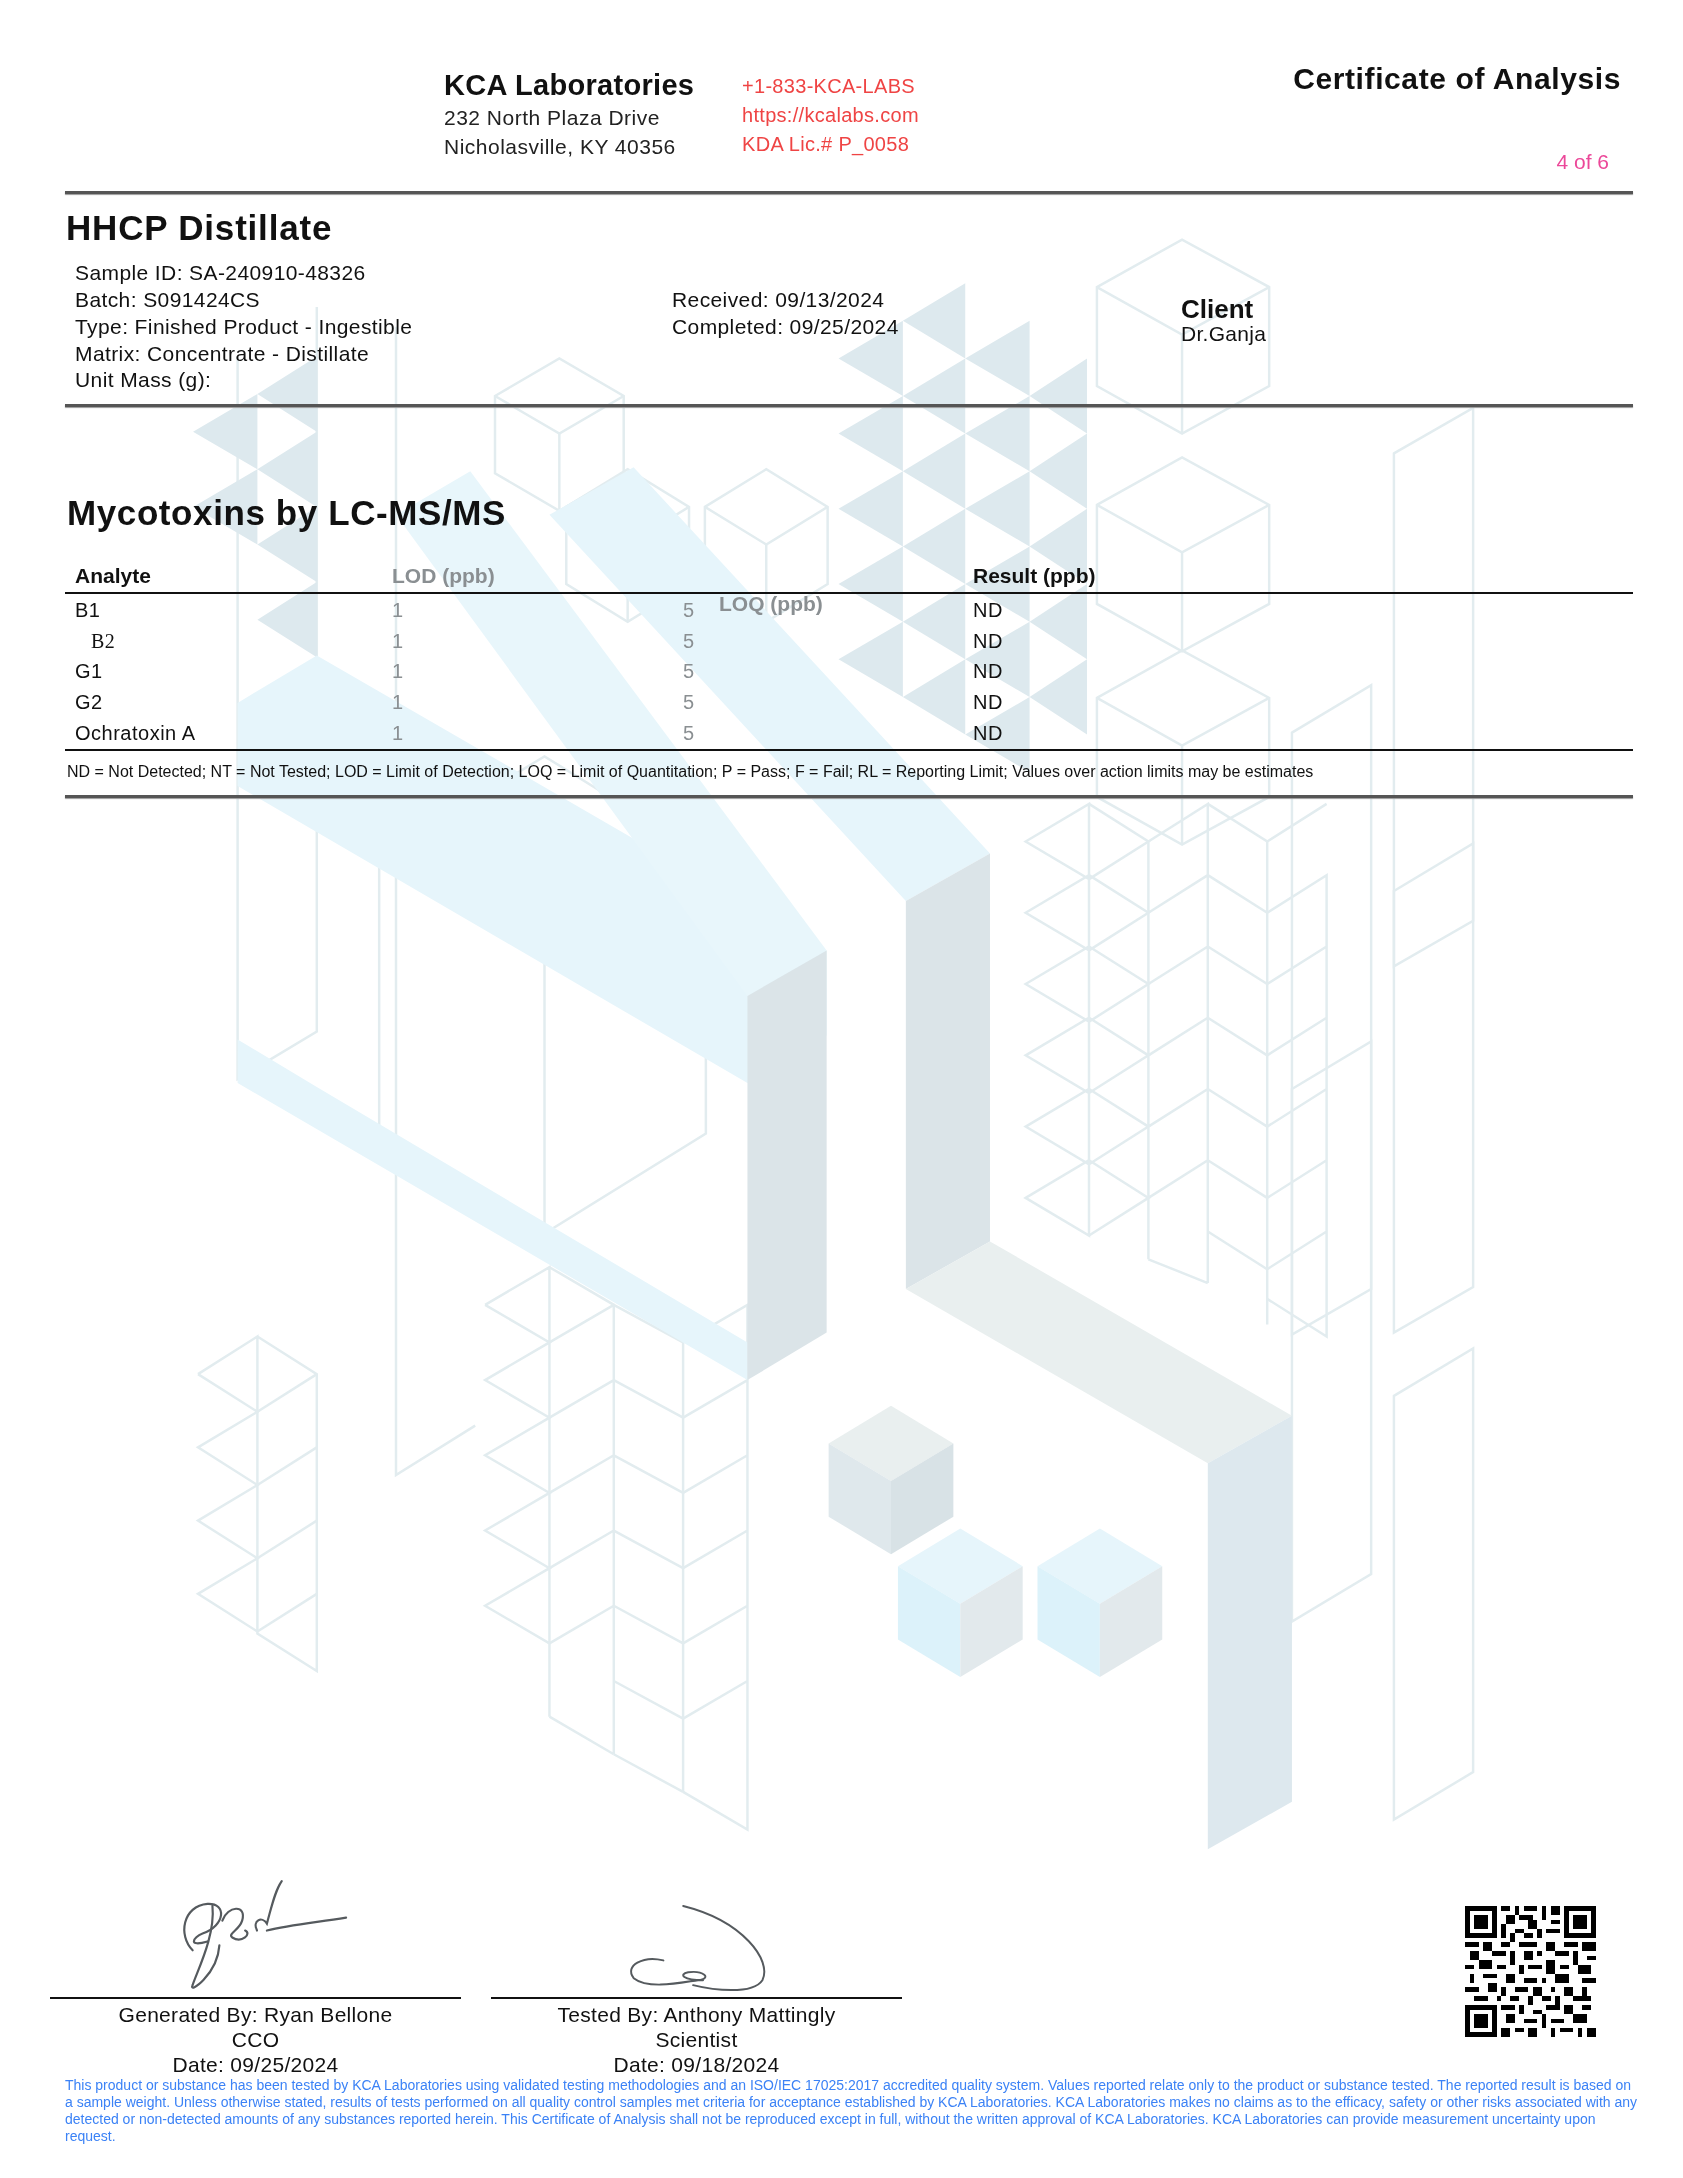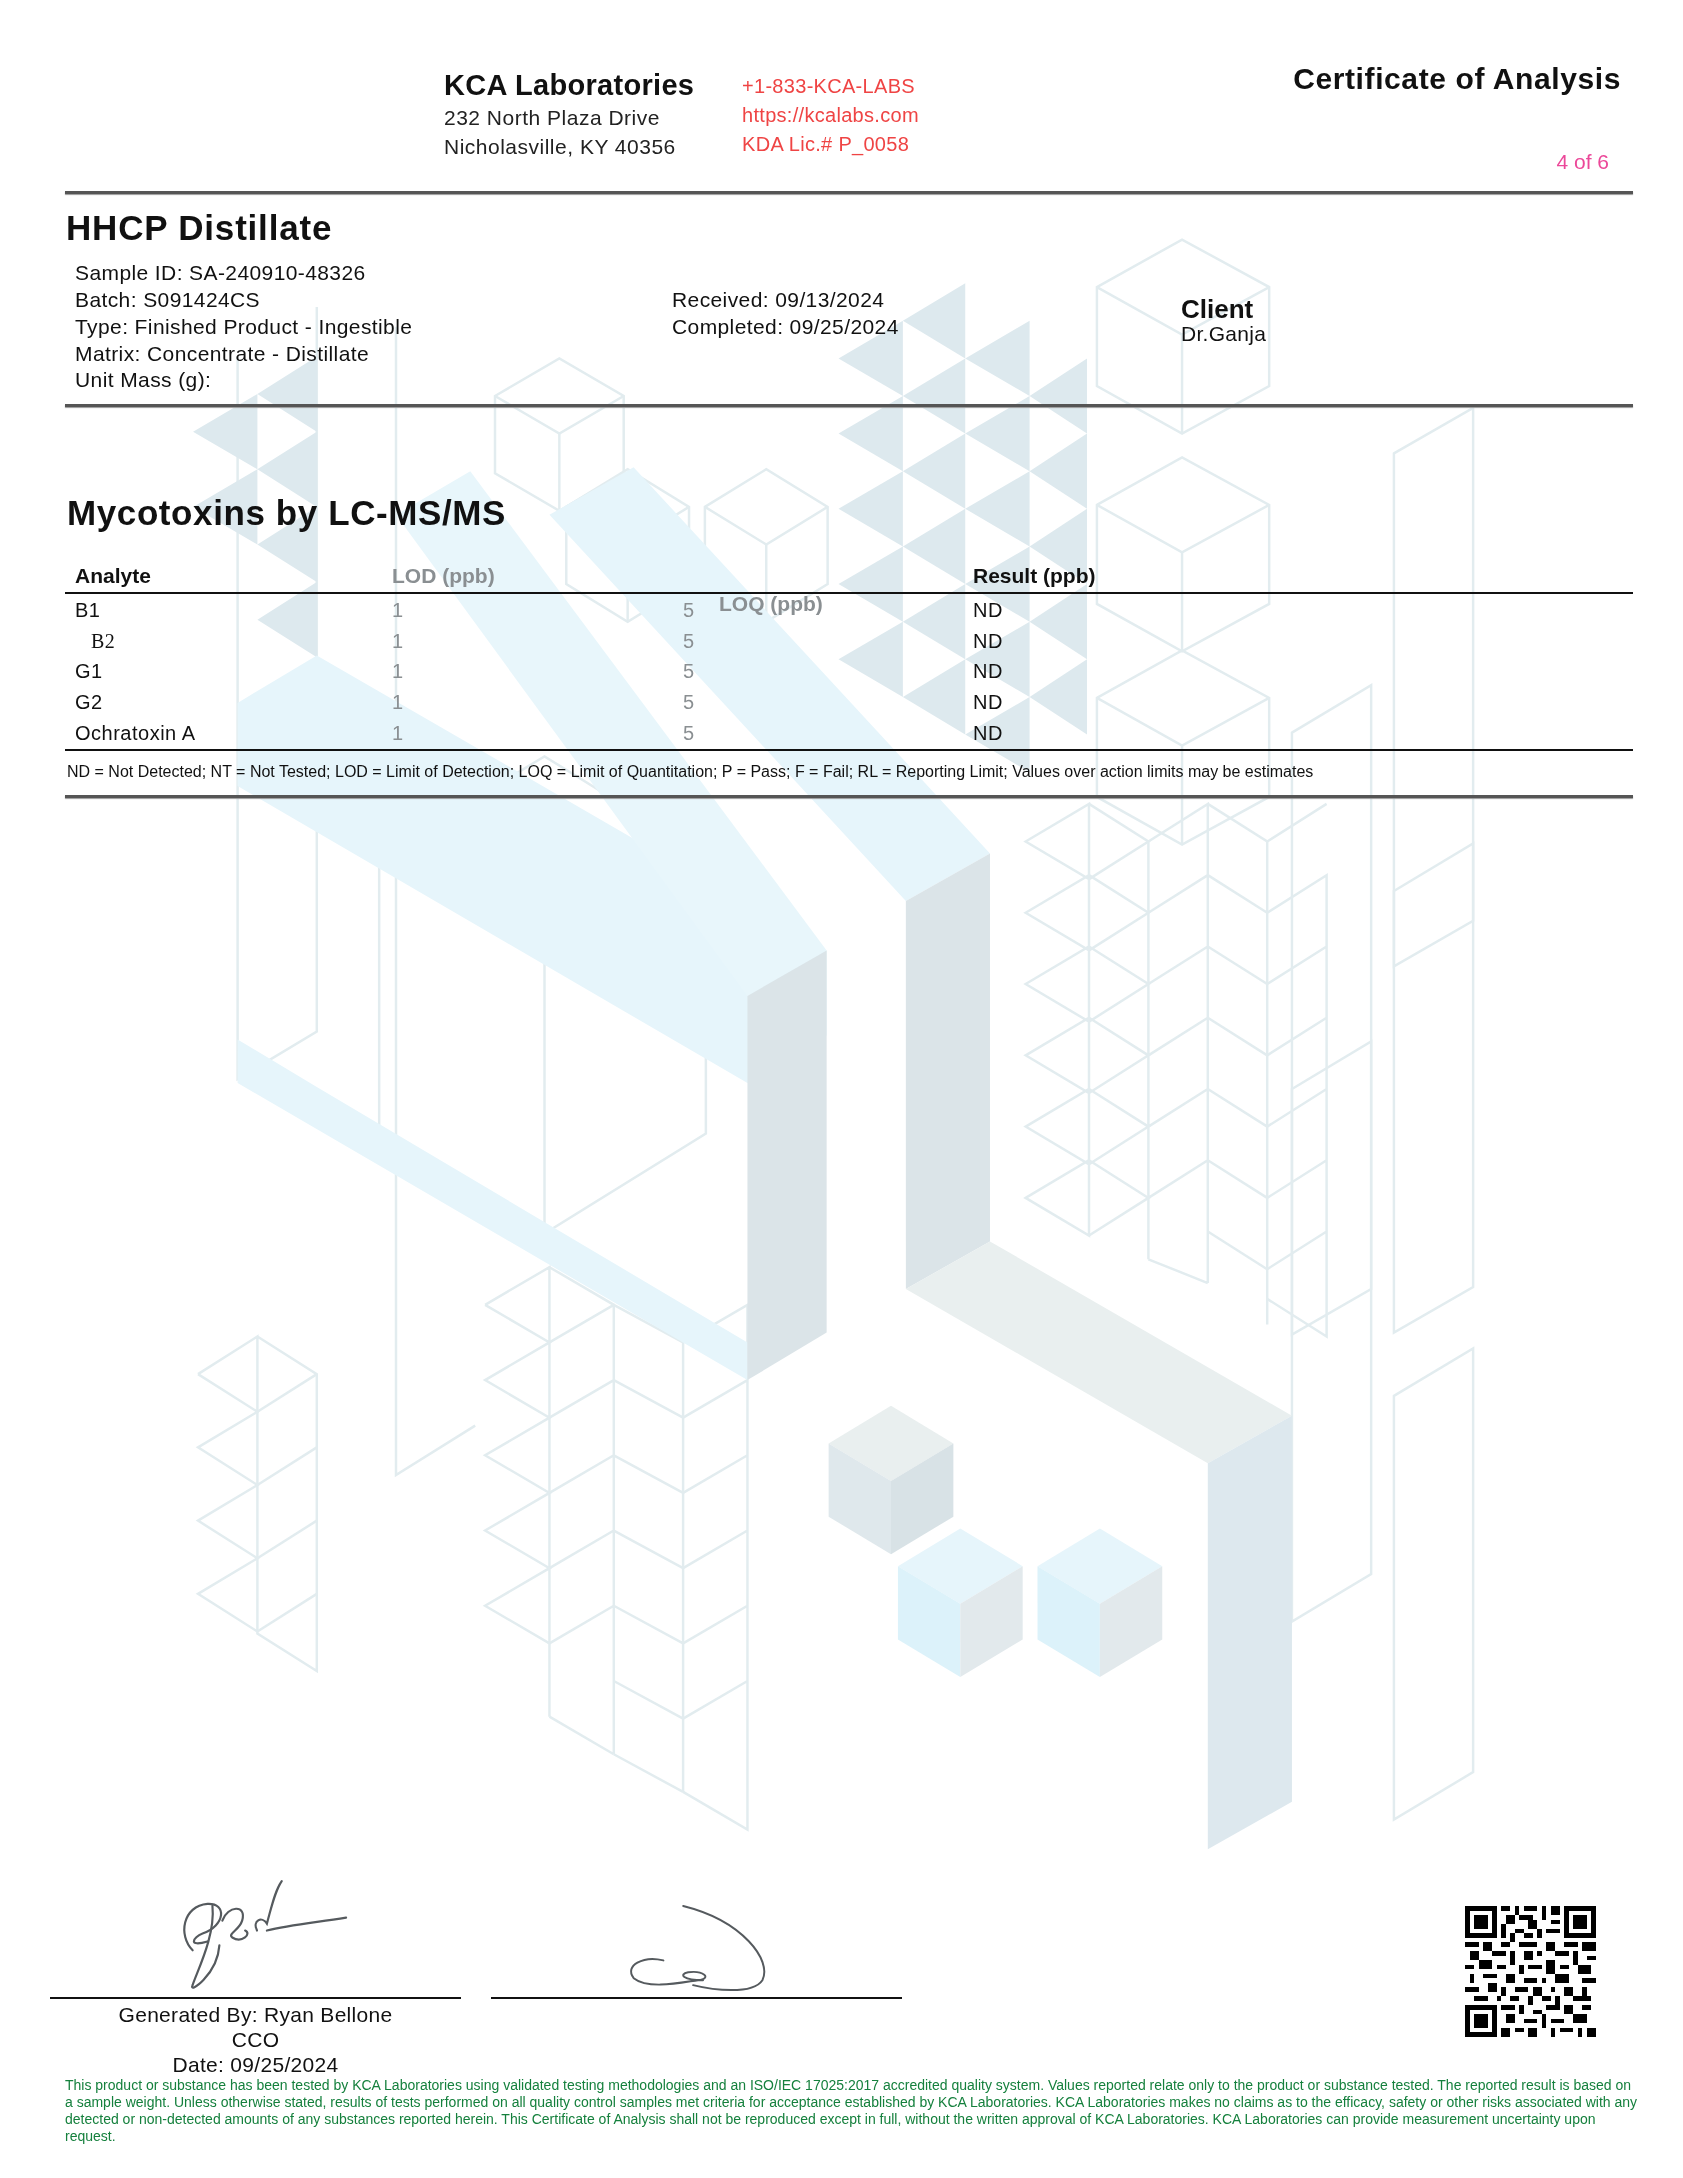--- a/index.html
+++ b/index.html
@@ -29,21 +29,21 @@
 
   .section-title { left: 67px; top: 493px; font-family: "Liberation Sans", sans-serif; font-weight: 700; font-size: 35px; letter-spacing: 0.6px; }
   .th { top: 564px; font-family: "Liberation Sans", sans-serif; font-weight: 700; font-size: 21px; }
   .th.muted { color: #8a8f92; }
   .td { font-family: "Liberation Sans", sans-serif; font-size: 20px; color: #111; letter-spacing: 0.5px; }
   .td.muted { color: #8a8f92; }
   .legend { left: 67px; top: 763px; font-family: "Liberation Sans", sans-serif; font-size: 16px; color: #111; }
 
   .sig-line { position: absolute; height: 2px; background: #111; top: 1997px; }
   .sig-block { position: absolute; top: 2002px; text-align: center; font-family: "Liberation Sans", sans-serif; font-size: 21px; line-height: 25px; color: #111; letter-spacing: 0.3px; }
-  .disclaimer { position: absolute; left: 65px; top: 2077px; width: 1574px; font-family: "Liberation Sans", sans-serif; font-size: 14px; line-height: 17px; color: #15803d; }
+  .disclaimer { position: absolute; left: 65px; top: 2077px; width: 1574px; font-family: "Liberation Sans", sans-serif; font-size: 14px; line-height: 17px; color: #3b82f6; }
   .qr { position: absolute; left: 1465px; top: 1906px; width: 131px; height: 131px; }
 </style>
 </head>
 <body>
 
 <svg id="bg" viewBox="0 0 1700 2200" xmlns="http://www.w3.org/2000/svg">
   <g fill="none" stroke="#e2ecef" stroke-width="2.5">
 
     <polyline points="240,360 240,1090 320,1042 320,310"></polyline>
     <polyline points="400,330 400,1490 480,1440"></polyline>
@@ -223,20 +223,25 @@
     </g>
   </svg>
 
   <div class="sig-line" style="left:50px;width:411px;"></div>
   <div class="sig-line" style="left:491px;width:411px;"></div>
 
   <div class="sig-block" style="left:50px;width:411px;">
     <div>Generated By: Ryan Bellone</div>
     <div>CCO</div>
     <div>Date: 09/25/2024</div>
+  </div>
+  <div class="sig-block" style="left:491px;width:411px;">
+    <div>Tested By: Anthony Mattingly</div>
+    <div>Scientist</div>
+    <div>Date: 09/18/2024</div>
   </div>
 
   <svg class="qr" viewBox="0 0 29 29" shape-rendering="crispEdges">
     <rect width="29" height="29" fill="#fff"></rect>
     <g fill="#000">
       <path d="M0,0h7v7h-7z M1,1v5h5v-5z M2,2h3v3h-3z"></path>
       <path d="M22,0h7v7h-7z M23,1v5h5v-5z M24,2h3v3h-3z"></path>
       <path d="M0,22h7v7h-7z M1,23v5h5v-5z M2,24h3v3h-3z"></path>
       <path d="M8,0h2v1h-2z M11,0h1v2h-1z M13,0h3v1h-3z M17,0h1v3h-1z M19,0h2v2h-2z M9,2h2v2h-2z M12,2h3v1h-3z M14,3h2v2h-2z M19,3h2v1h-2z M8,4h1v3h-1z M11,5h2v1h-2z M16,5h1v2h-1z M18,5h3v1h-3z M10,6h1v2h-1z M13,6h2v1h-2z"></path>
       <path d="M0,8h3v1h-3z M4,8h2v2h-2z M8,8h2v1h-2z M12,8h4v1h-4z M18,8h2v2h-2z M22,8h3v1h-3z M26,8h3v2h-3z M1,10h2v2h-2z M6,10h3v1h-3z M10,10h1v3h-1z M13,10h2v2h-2z M16,10h1v1h-1z M20,10h3v1h-3z M24,10h1v3h-1z M27,11h2v1h-2z"></path>

